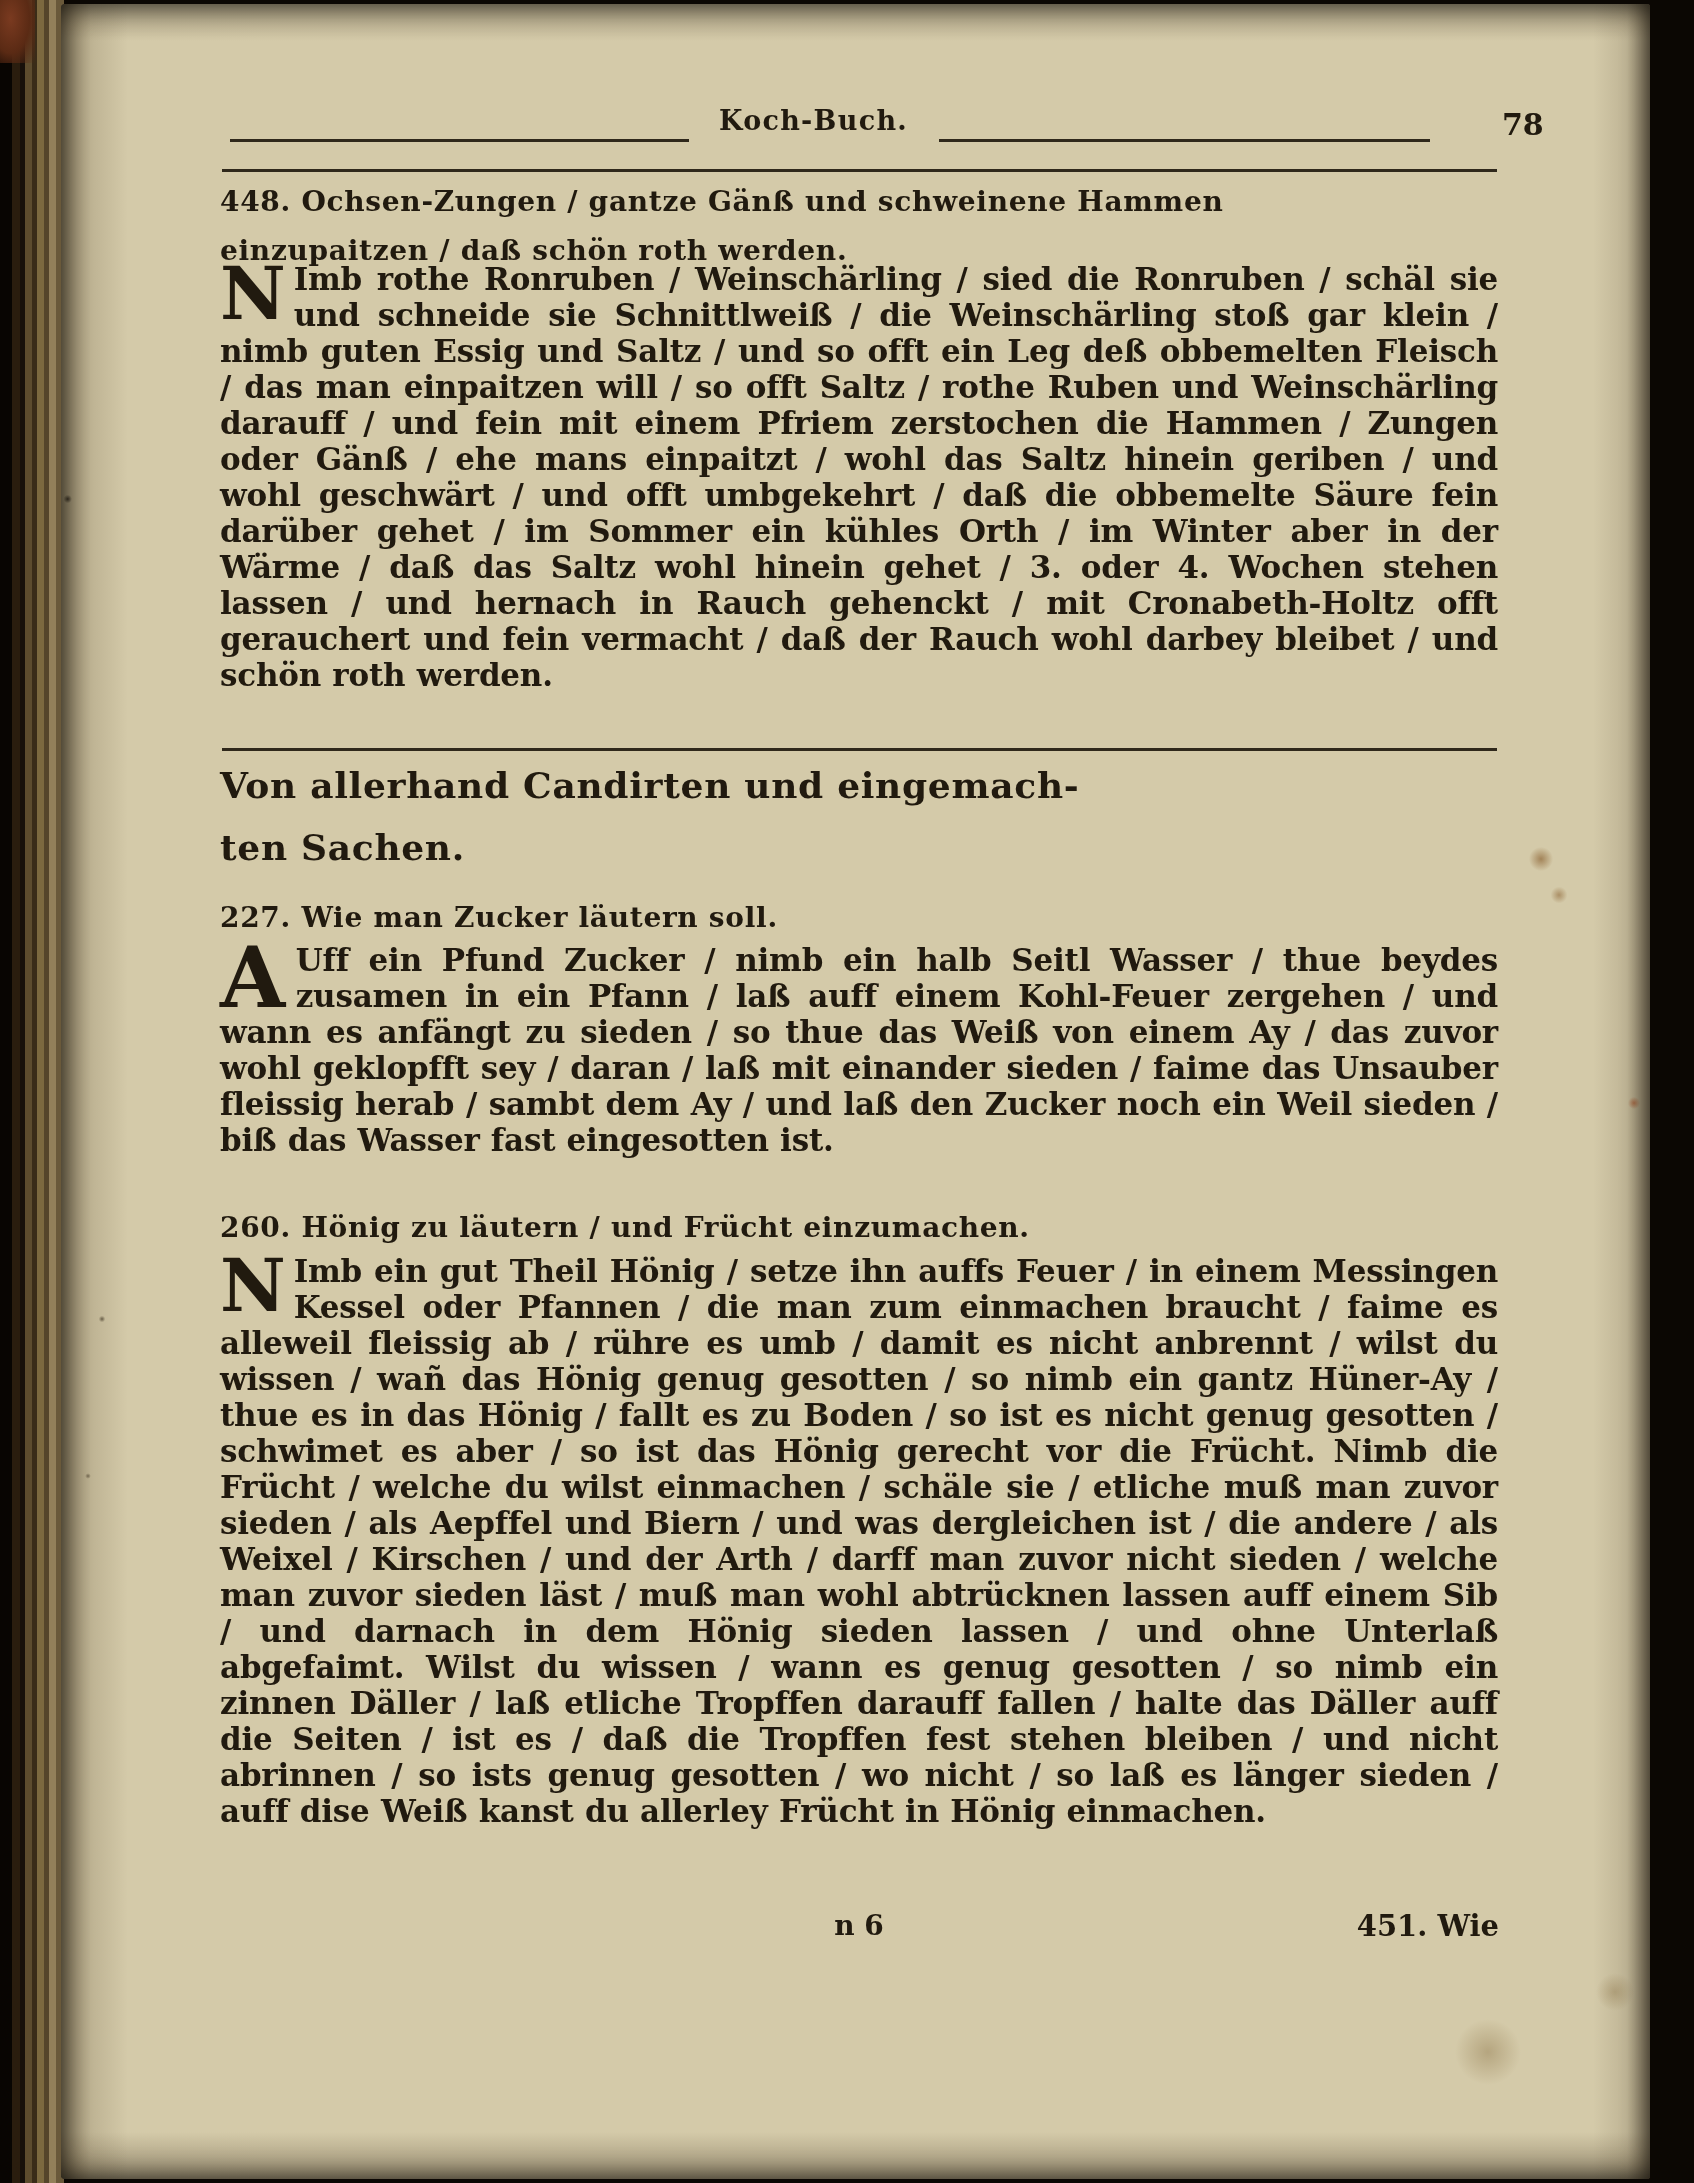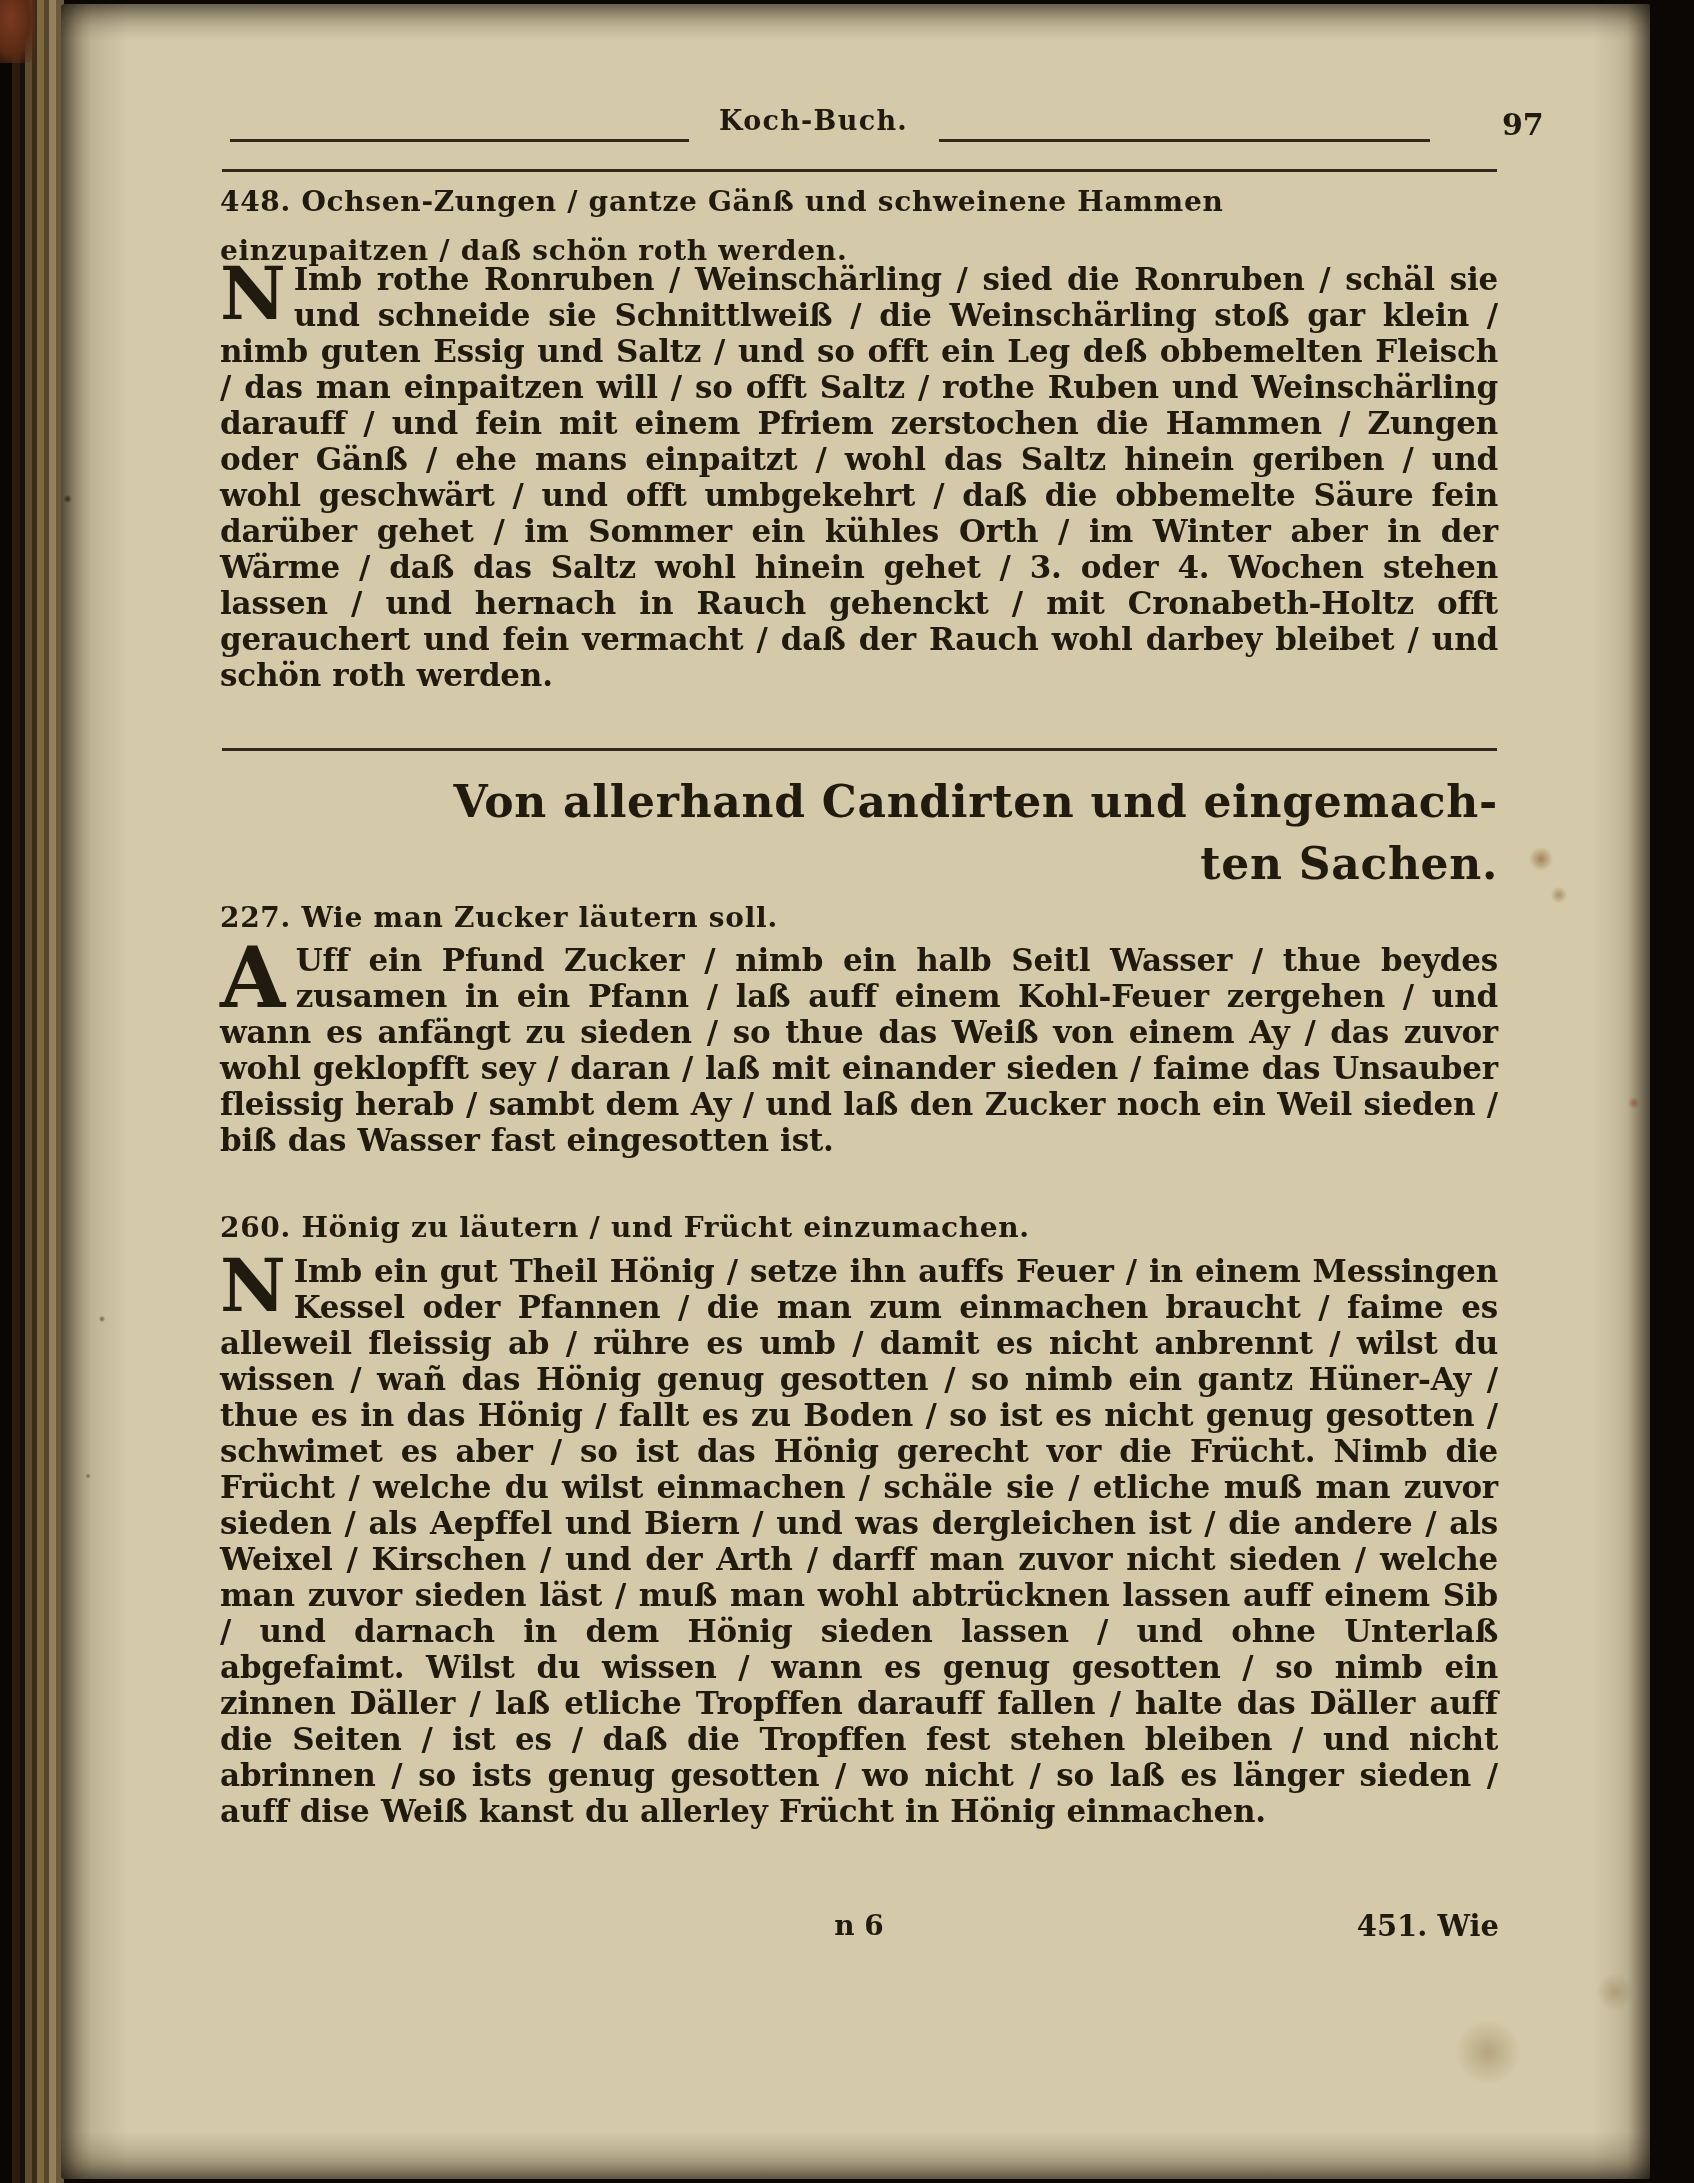--- a/index.html
+++ b/index.html
@@ -77,21 +77,21 @@
     font-size:31px;line-height:36px;text-align:justify;
     letter-spacing:-0.2px;word-spacing:0.7px;
   }
   .dropcap{
     float:left;font-size:72px;line-height:.82;
     padding:2.7px 8px 0 0;font-weight:700;
   }
   .dropcap-big{font-size:84px;line-height:.78;padding-right:10.7px;}
   .section-line{
     position:absolute;left:220px;width:1278px;
-    font-size:44px;text-align:right;letter-spacing:0.7px;margin-top:12px;
+    font-size:36px;text-align:left;letter-spacing:0.7px;
   }
   .footer-sig{
     position:absolute;left:220px;top:1909px;width:1278px;
     font-size:28px;text-align:center;
   }
   .footer-catch{
     position:absolute;left:1201px;top:1909px;width:298px;
     font-size:29px;text-align:right;
   }
 </style>
@@ -100,21 +100,21 @@
 
 <div class="binding"></div>
 <div class="binding-top-stain"></div>
 
 <div class="paper"></div>
 <div class="corner-fold"></div>
 
 <div class="rule rule-hl"></div>
 <div class="running-title ink">Koch-Buch.</div>
 <div class="rule rule-hr"></div>
-<div class="pagenum ink">97</div>
+<div class="pagenum ink">78</div>
 <div class="rule rule-full"></div>
 
 <div class="rec-heading ink" style="top:185px">448. Ochsen-Zungen / gantze Gänß und schweinene Hammen</div>
 <div class="rec-heading ink" style="top:234px">einzupaitzen / daß schön roth werden.</div>
 <p class="textblock ink" style="top:261px">
   <span class="dropcap">N</span><span>Imb rothe Ronruben / Weinschärling / sied die Ronruben / schäl sie und schneide sie Schnittlweiß / die Weinschärling stoß gar klein / nimb guten Essig und Saltz / und so offt ein Leg deß obbemelten Fleisch / das man einpaitzen will / so offt Saltz / rothe Ruben und Weinschärling darauff / und fein mit einem Pfriem zerstochen die Hammen / Zungen oder Gänß / ehe mans einpaitzt / wohl das Saltz hinein geriben / und wohl geschwärt / und offt umbgekehrt / daß die obbemelte Säure fein darüber gehet / im Sommer ein kühles Orth / im Winter aber in der Wärme / daß das Saltz wohl hinein gehet / 3. oder 4. Wochen stehen lassen / und hernach in Rauch gehenckt / mit Cronabeth-Holtz offt gerauchert und fein vermacht / daß der Rauch wohl darbey bleibet / und schön roth werden.</span>
 </p>
 
 <div class="rule rule-mid"></div>
 <div class="section-line ink" style="top:764px">Von allerhand Candirten und eingemach-</div>

